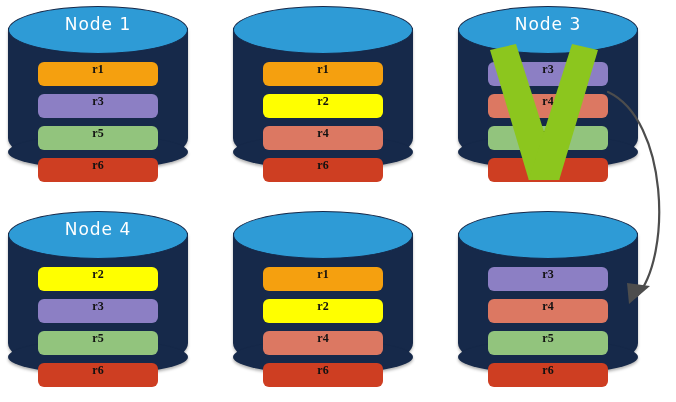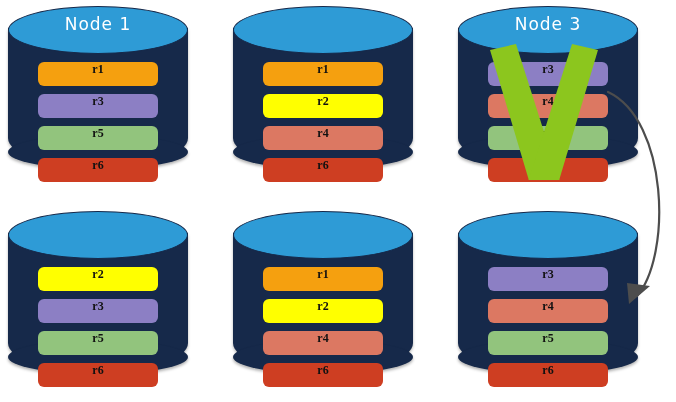--- a/index.html
+++ b/index.html
@@ -163,20 +163,21 @@
       <g id="x-mark-group">
         <polygon points="40,50 66,44 110,182 80,184" fill="#8cc61e"></polygon>
         <polygon points="148,50 122,44 78,182 108,184" fill="#8cc61e"></polygon>
       </g>
     </svg>
   </div>
 
   <div class="node" style="left:0px; top:205px;">
     <div class="cyl-body" style="background: rgb(22, 41, 74);"></div>
     <div class="cyl-top" style="background: rgb(46, 155, 214); border-color: rgb(22, 41, 74);"></div>
+    <div class="node-label">Node 4</div>
     <div class="bars">
       <div class="bar" style="background-color: rgb(255, 255, 0);">r2</div>
       <div class="bar" style="background-color: rgb(140, 127, 196);">r3</div>
       <div class="bar" style="background-color: rgb(146, 196, 125);">r5</div>
       <div class="bar" style="background-color: rgb(206, 62, 34);">r6</div>
     </div>
   </div>
 
   <div class="node" style="left:225px; top:205px;">
     <div class="cyl-body" style="background: rgb(22, 41, 74);"></div>

